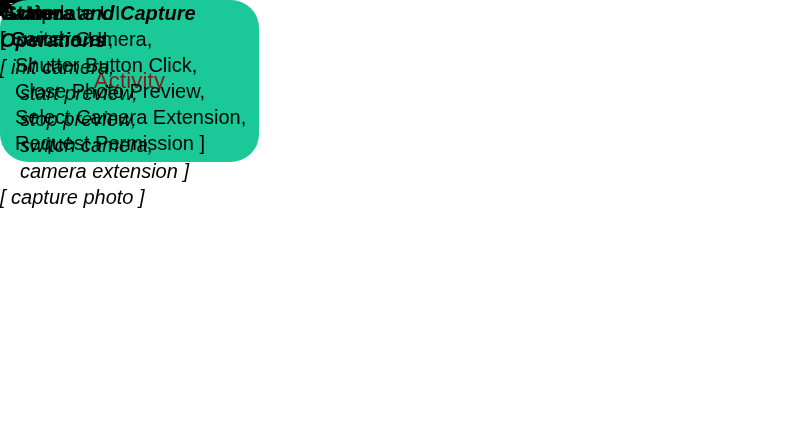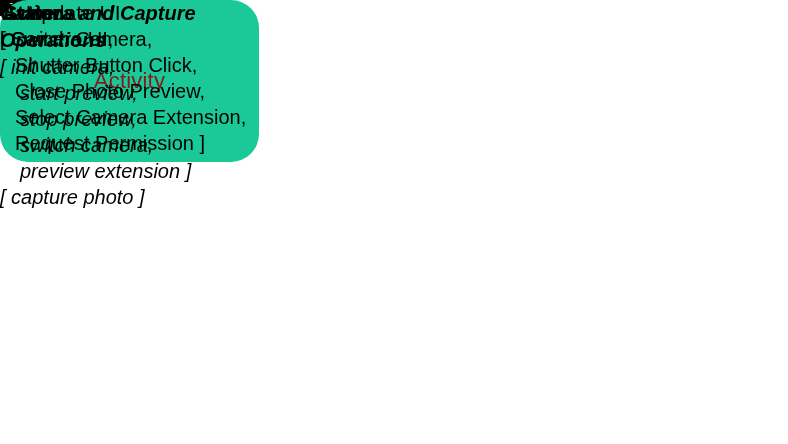--- a/index.html
+++ b/index.html
@@ -118,17 +118,17 @@
     <div class="heading">State</div>
     <div class="row">[ Camera UI,</div>
   </div>
 
   <div class="block" id="blk-ops">
     <div class="heading">Camera and Capture Operations</div>
     <div class="row">[ init camera,</div>
     <div class="row indent">start preview,</div>
     <div class="row indent">stop preview,</div>
     <div class="row indent">switch camera,</div>
-    <div class="row indent">preview extension ]</div>
+    <div class="row indent">camera extension ]</div>
     <div class="row">[ capture photo ]</div>
   </div>
 
 </div>
 
 </body></html>

